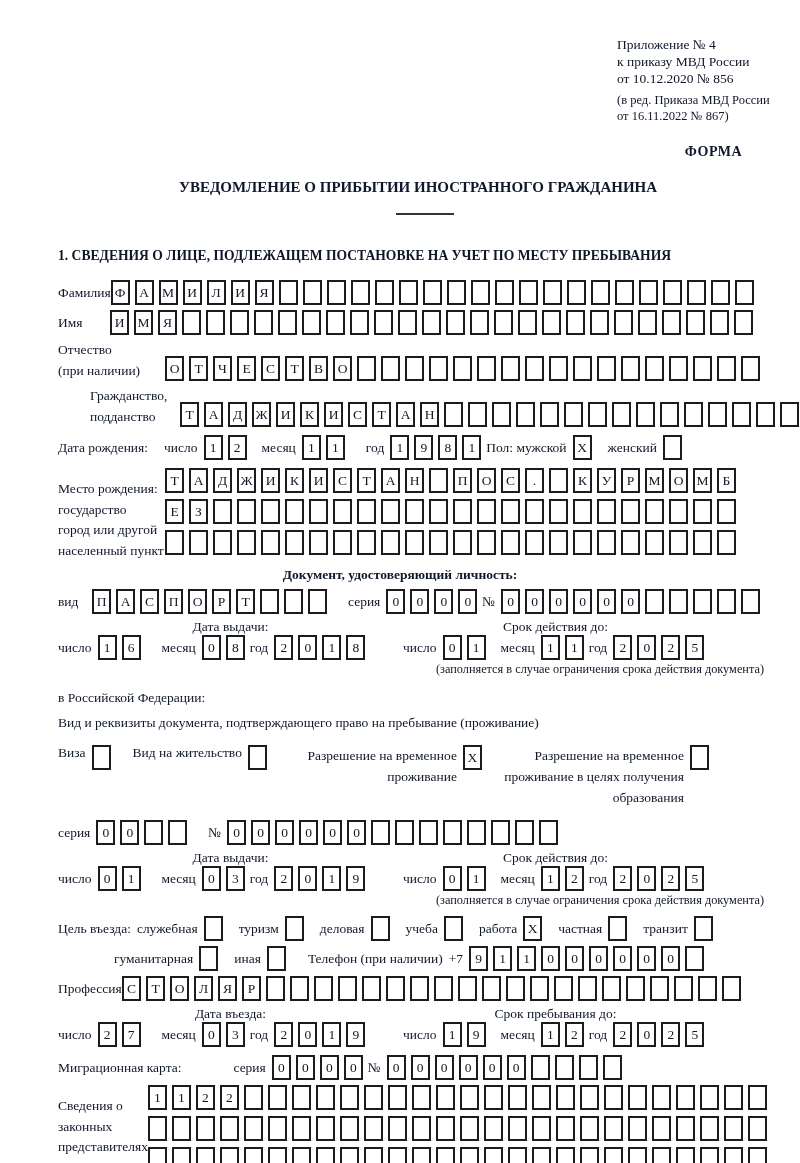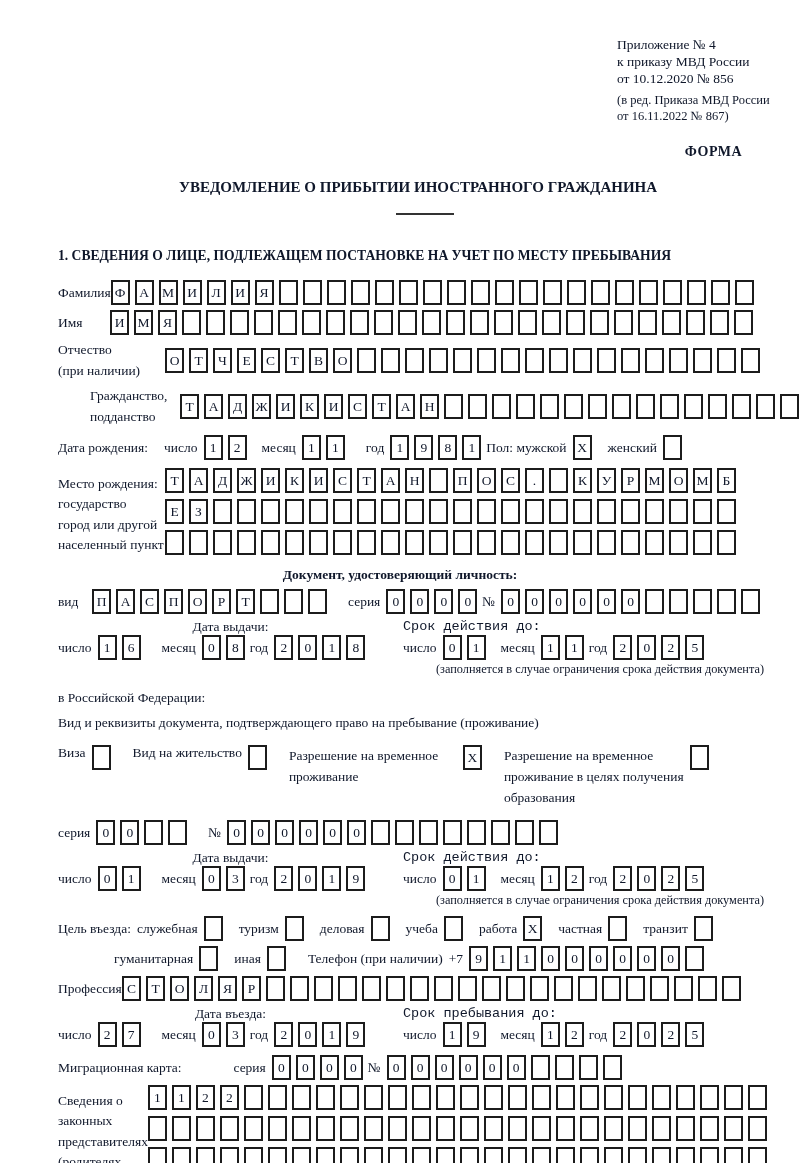--- a/index.html
+++ b/index.html
@@ -9,45 +9,45 @@
     font-family:"Liberation Serif","DejaVu Serif",serif;
     font-size:13.5px;color:#000;background:#fff;position:relative;
   }
   .hdr{margin-left:559px;width:190px;line-height:17px;}
   .hdr-sub{margin-top:5px;font-size:12.5px;line-height:16px;}
   .forma{font-weight:bold;text-align:right;padding-right:36px;margin-top:20px;font-size:14px;letter-spacing:.5px;}
   .title{text-align:center;font-weight:bold;font-size:15px;margin-top:16px;line-height:23px;}
   .blank{display:inline-block;width:58px;border-bottom:2.5px solid #333;margin-left:14px;height:12px;}
   .sec{font-weight:bold;font-size:13.6px;margin-top:26px;margin-bottom:16px;}
   .row{display:flex;align-items:center;margin-bottom:5px;}
-  .row.top{align-items:center;}
+  .row.top{align-items:flex-end;}
   .lbl{white-space:nowrap;}
   .lblcol{line-height:20.5px;flex:0 0 auto;}
   .cells{display:flex;flex:0 0 auto;}
   .cell{
     flex:0 0 auto;width:19px;height:25px;box-sizing:border-box;
     border:2px solid #1c1c1c;margin-right:5px;
     display:flex;align-items:center;justify-content:center;
     font-size:13.5px;background:#fff;
   }
   .cb{margin-left:6px;margin-right:0;}
   .w52{flex:0 0 52px;} .w107{flex:0 0 107px;} .w90{flex:0 0 90px;margin-left:32px;} .w64{flex:0 0 64px;} .w85{flex:0 0 85px;} .w34{flex:0 0 34px;}
   .gap6{margin-right:6px;} .gap10{margin-left:10px;margin-right:6px;} .gap16{margin-left:16px;margin-right:6px;}
   .stack>.cells{margin-bottom:6px;}
   .center-bold{text-align:center;font-weight:bold;margin:6px 36px 6px 0;}
   .dh{display:flex;margin-top:4px;}
   .dh-l{flex:0 0 345px;text-align:center;}
-  .dh-r{flex:1;text-align:left;padding-right:70px;font-family:Liberation Mono, monospace;}
+  .dh-r{flex:1;text-align:center;padding-right:70px;}
   .dr{display:flex;align-items:center;margin-bottom:2px;}
   .dr-l{flex:0 0 345px;display:flex;align-items:center;}
   .dr-r{display:flex;align-items:center;}
   .note{font-size:12.3px;text-align:right;padding-right:14px;margin-bottom:8px;}
   .para{line-height:25px;margin-top:6px;}
   .optrow{align-items:flex-start;margin-top:10px;margin-bottom:12px;}
-  .optwrap{white-space:normal;text-align:left;line-height:21px;display:inline-block;}
+  .optwrap{white-space:normal;text-align:right;line-height:21px;display:inline-block;}
   .w168{width:168px;} .w180{width:180px;}
   .ml16{margin-left:16px;} .ml22{margin-left:22px;}
   .mt8{margin-top:8px;}
 </style>
 </head>
 <body style="background: rgb(255, 255, 255);">
 
 <div class="page" style="color: #0f172a;">
 
   <div class="hdr">

